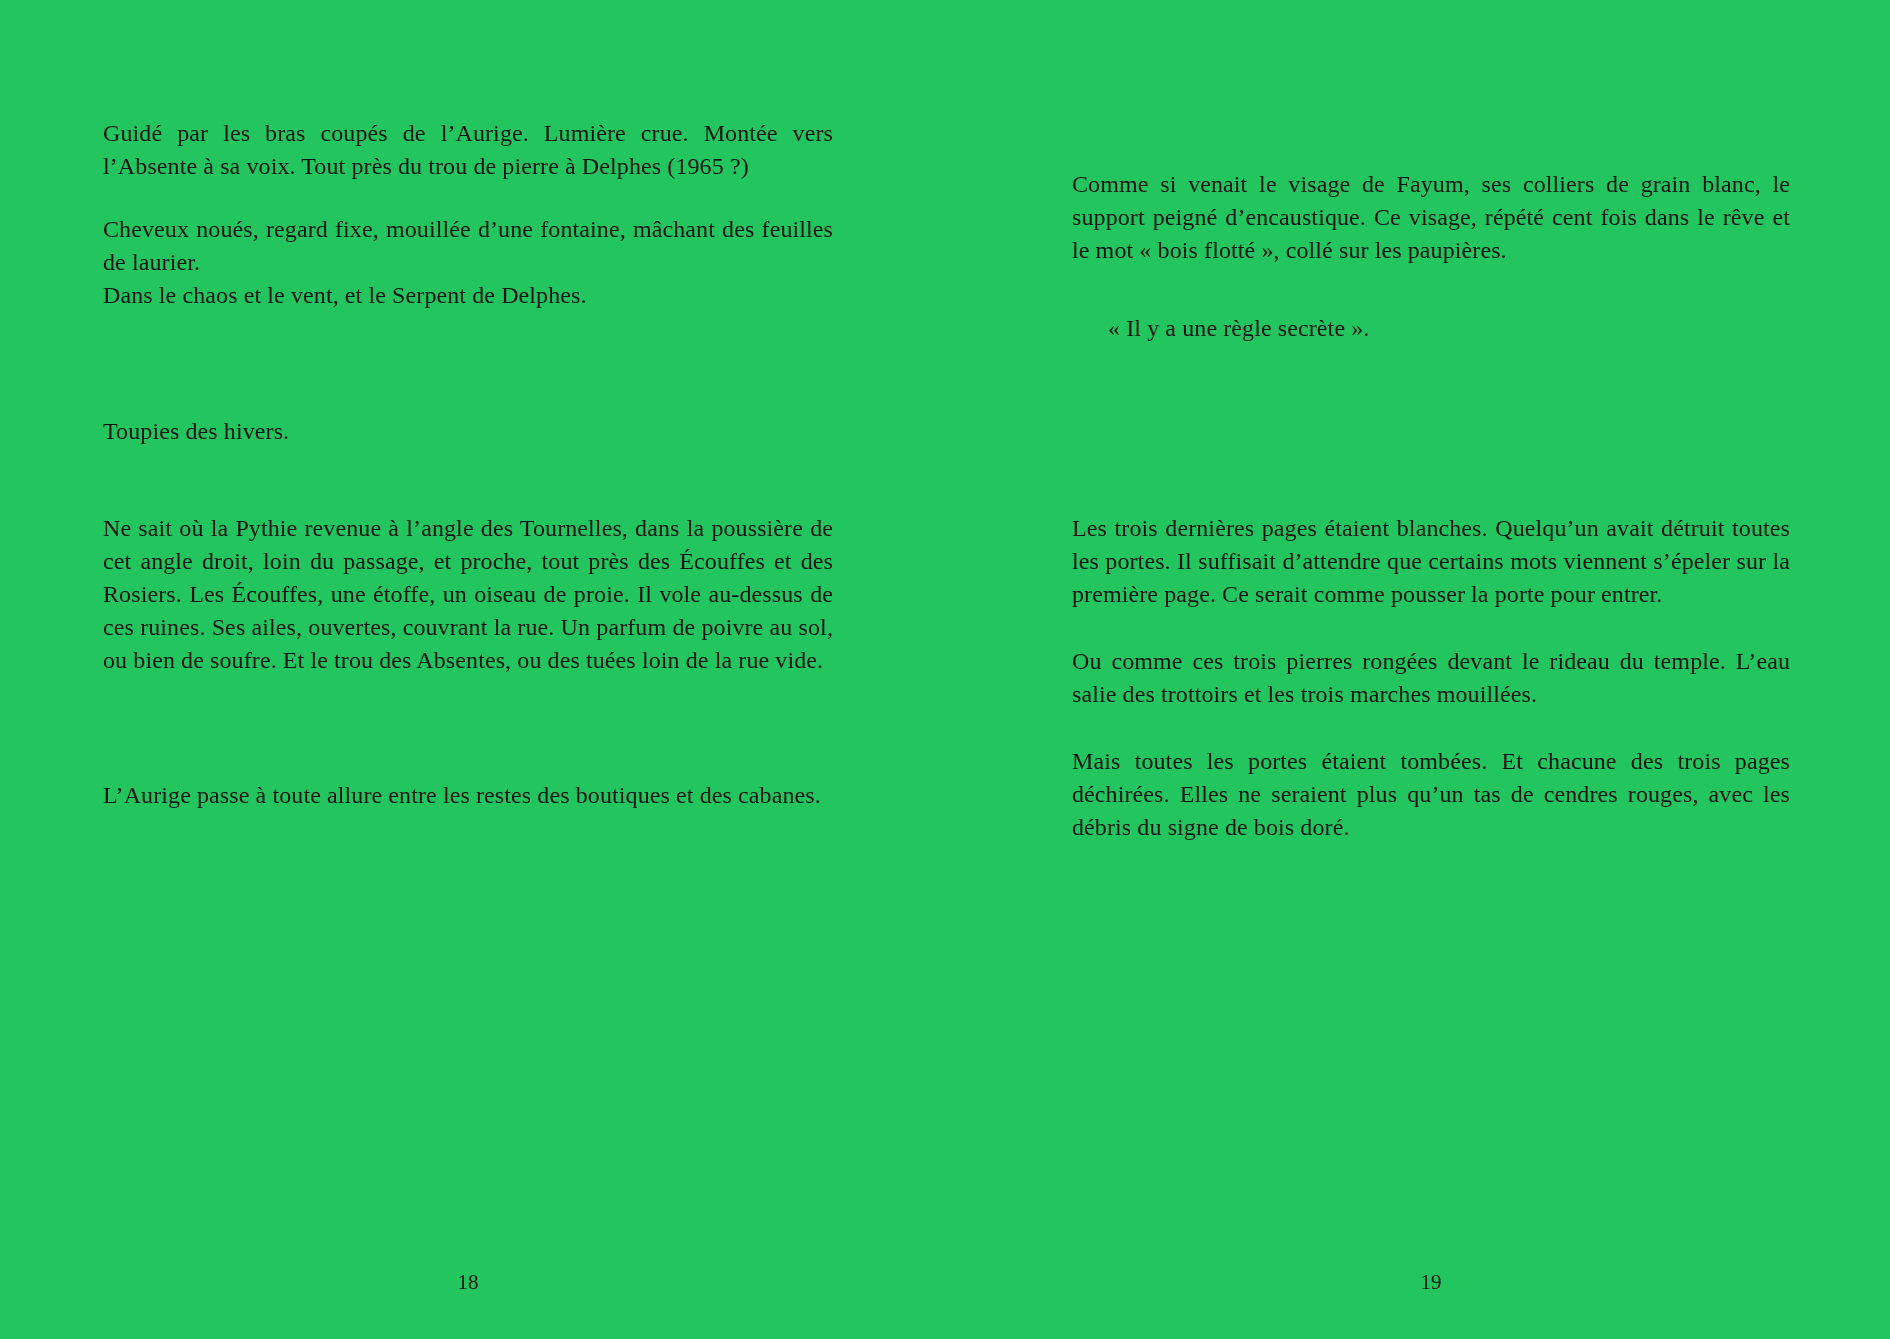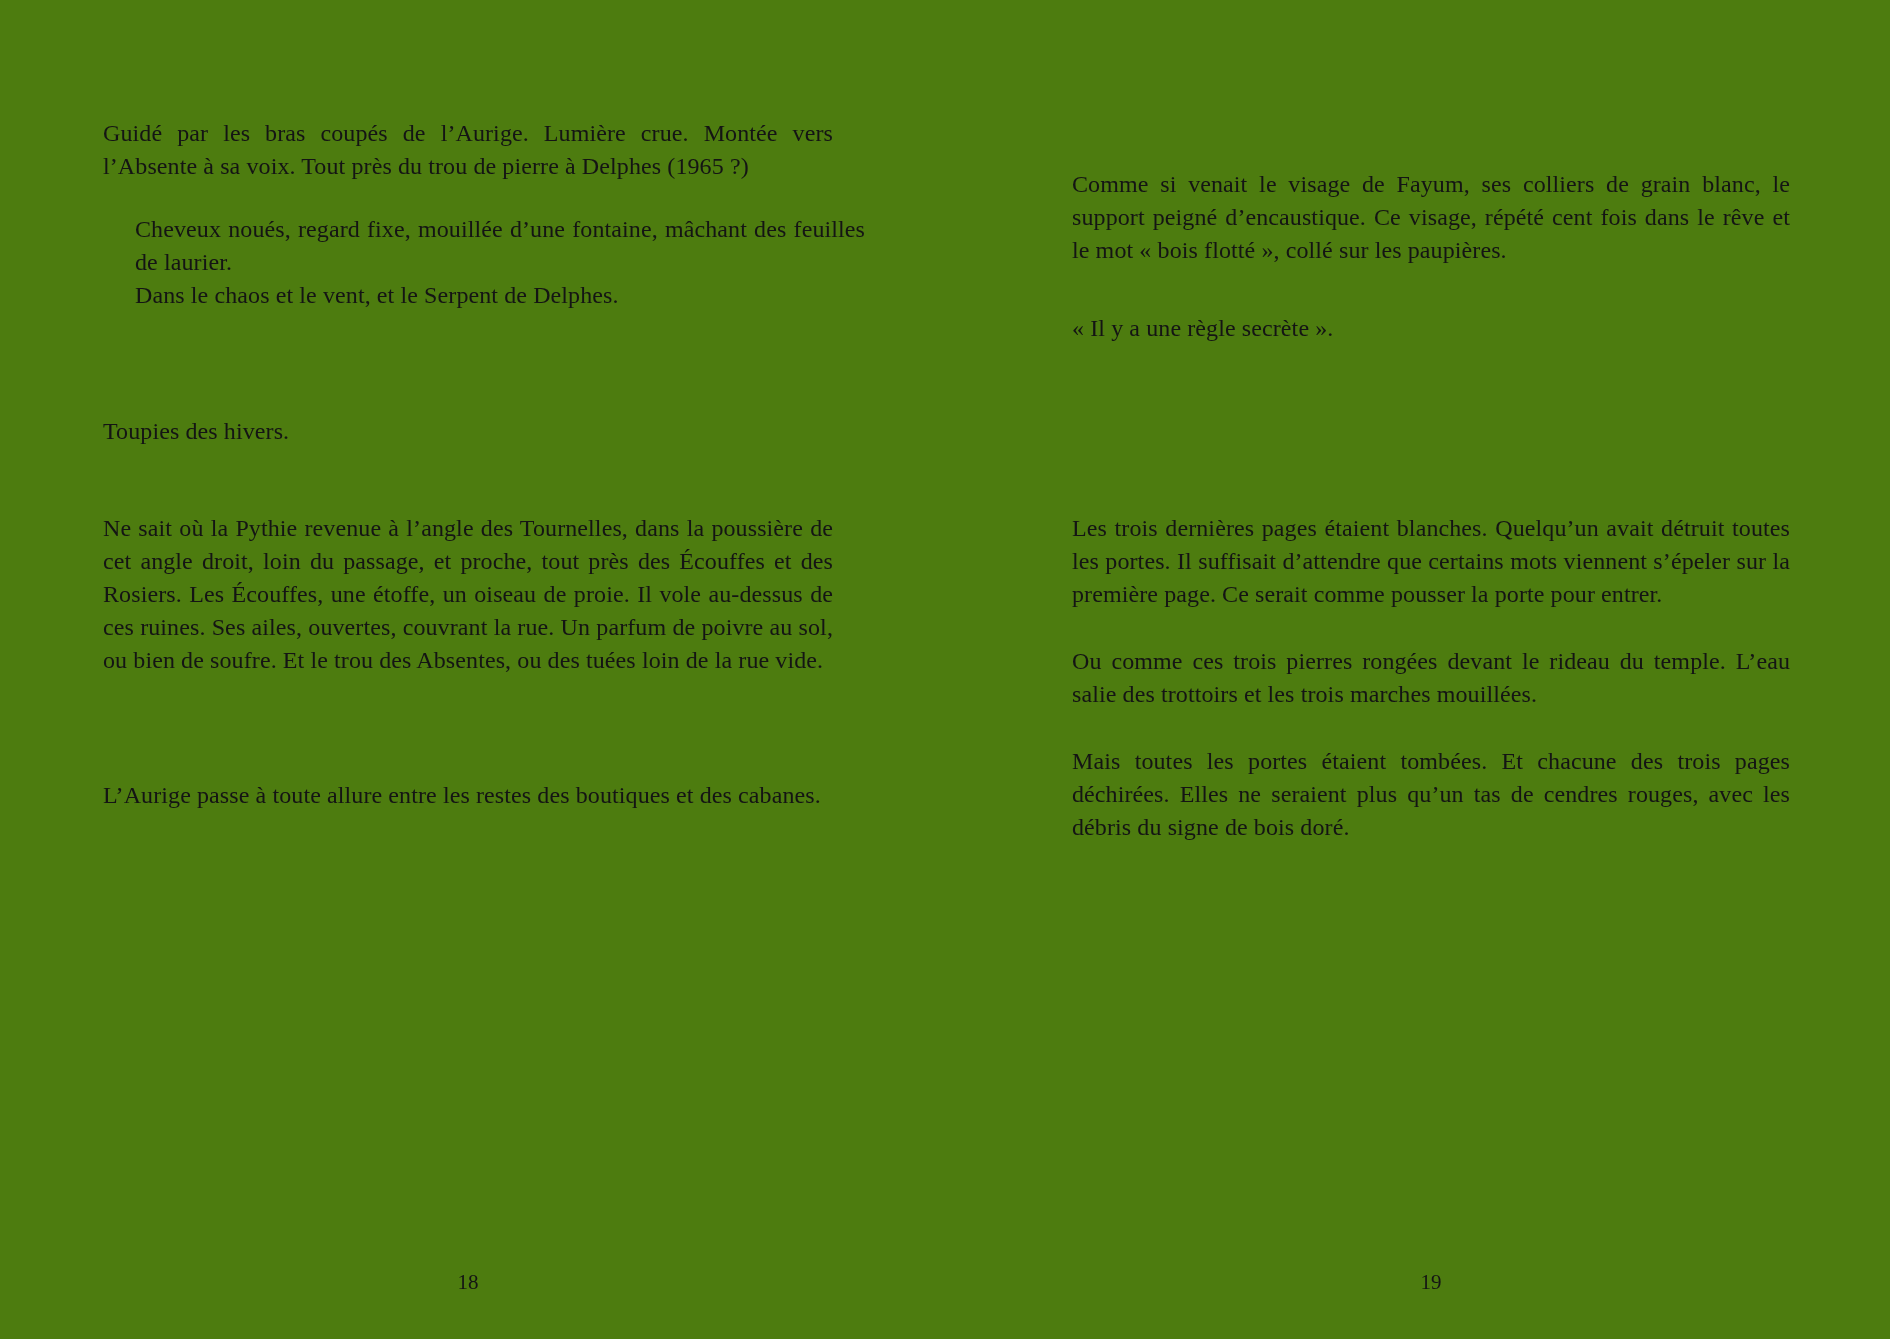--- a/index.html
+++ b/index.html
@@ -7,21 +7,21 @@
     width: 1890px;
     height: 1339px;
     background: #ffffff;
     font-family: "Liberation Serif", "DejaVu Serif", serif;
     color: #141414;
   }
   .spread {
     position: relative;
     width: 1890px;
     height: 1339px;
-    background: #4d7c0f;
+    background: #22c55e;
     overflow: hidden;
   }
   .page-col {
     position: absolute;
     top: 0;
     height: 1339px;
   }
   .page-col.left  { left: 103px;  width: 730px; }
   .page-col.right { left: 1072px; width: 718px; }
 
@@ -36,29 +36,29 @@
   .justify {
     text-align: justify;
     text-justify: inter-word;
     hyphens: manual;
   }
   .cite-line { text-align: right; }
   .cite-line .italic { font-style: italic; }
 
   
   .lp-b1 { top: 117px; }
-  .lp-b2 { top: 213px; margin-left: 32px; }
+  .lp-b2 { top: 213px; }
   .lp-b3 { top: 415px; }
   .lp-b4 { top: 512px; }
   .lp-b5 { top: 745px; margin-top: 34px; }
 
   
   .rp-b1 { top: 117px; }
   .rp-b2 { top: 168px; }
-  .rp-b3 { top: 312px; }
+  .rp-b3 { top: 312px; margin-left: 36px; }
   .rp-b4 { top: 512px; }
   .rp-b5 { top: 645px; }
   .rp-b6 { top: 745px; }
 
   .page-number {
     position: absolute;
     top: 1256px;
     width: 100%;
     text-align: center;
     font-size: 21px;

